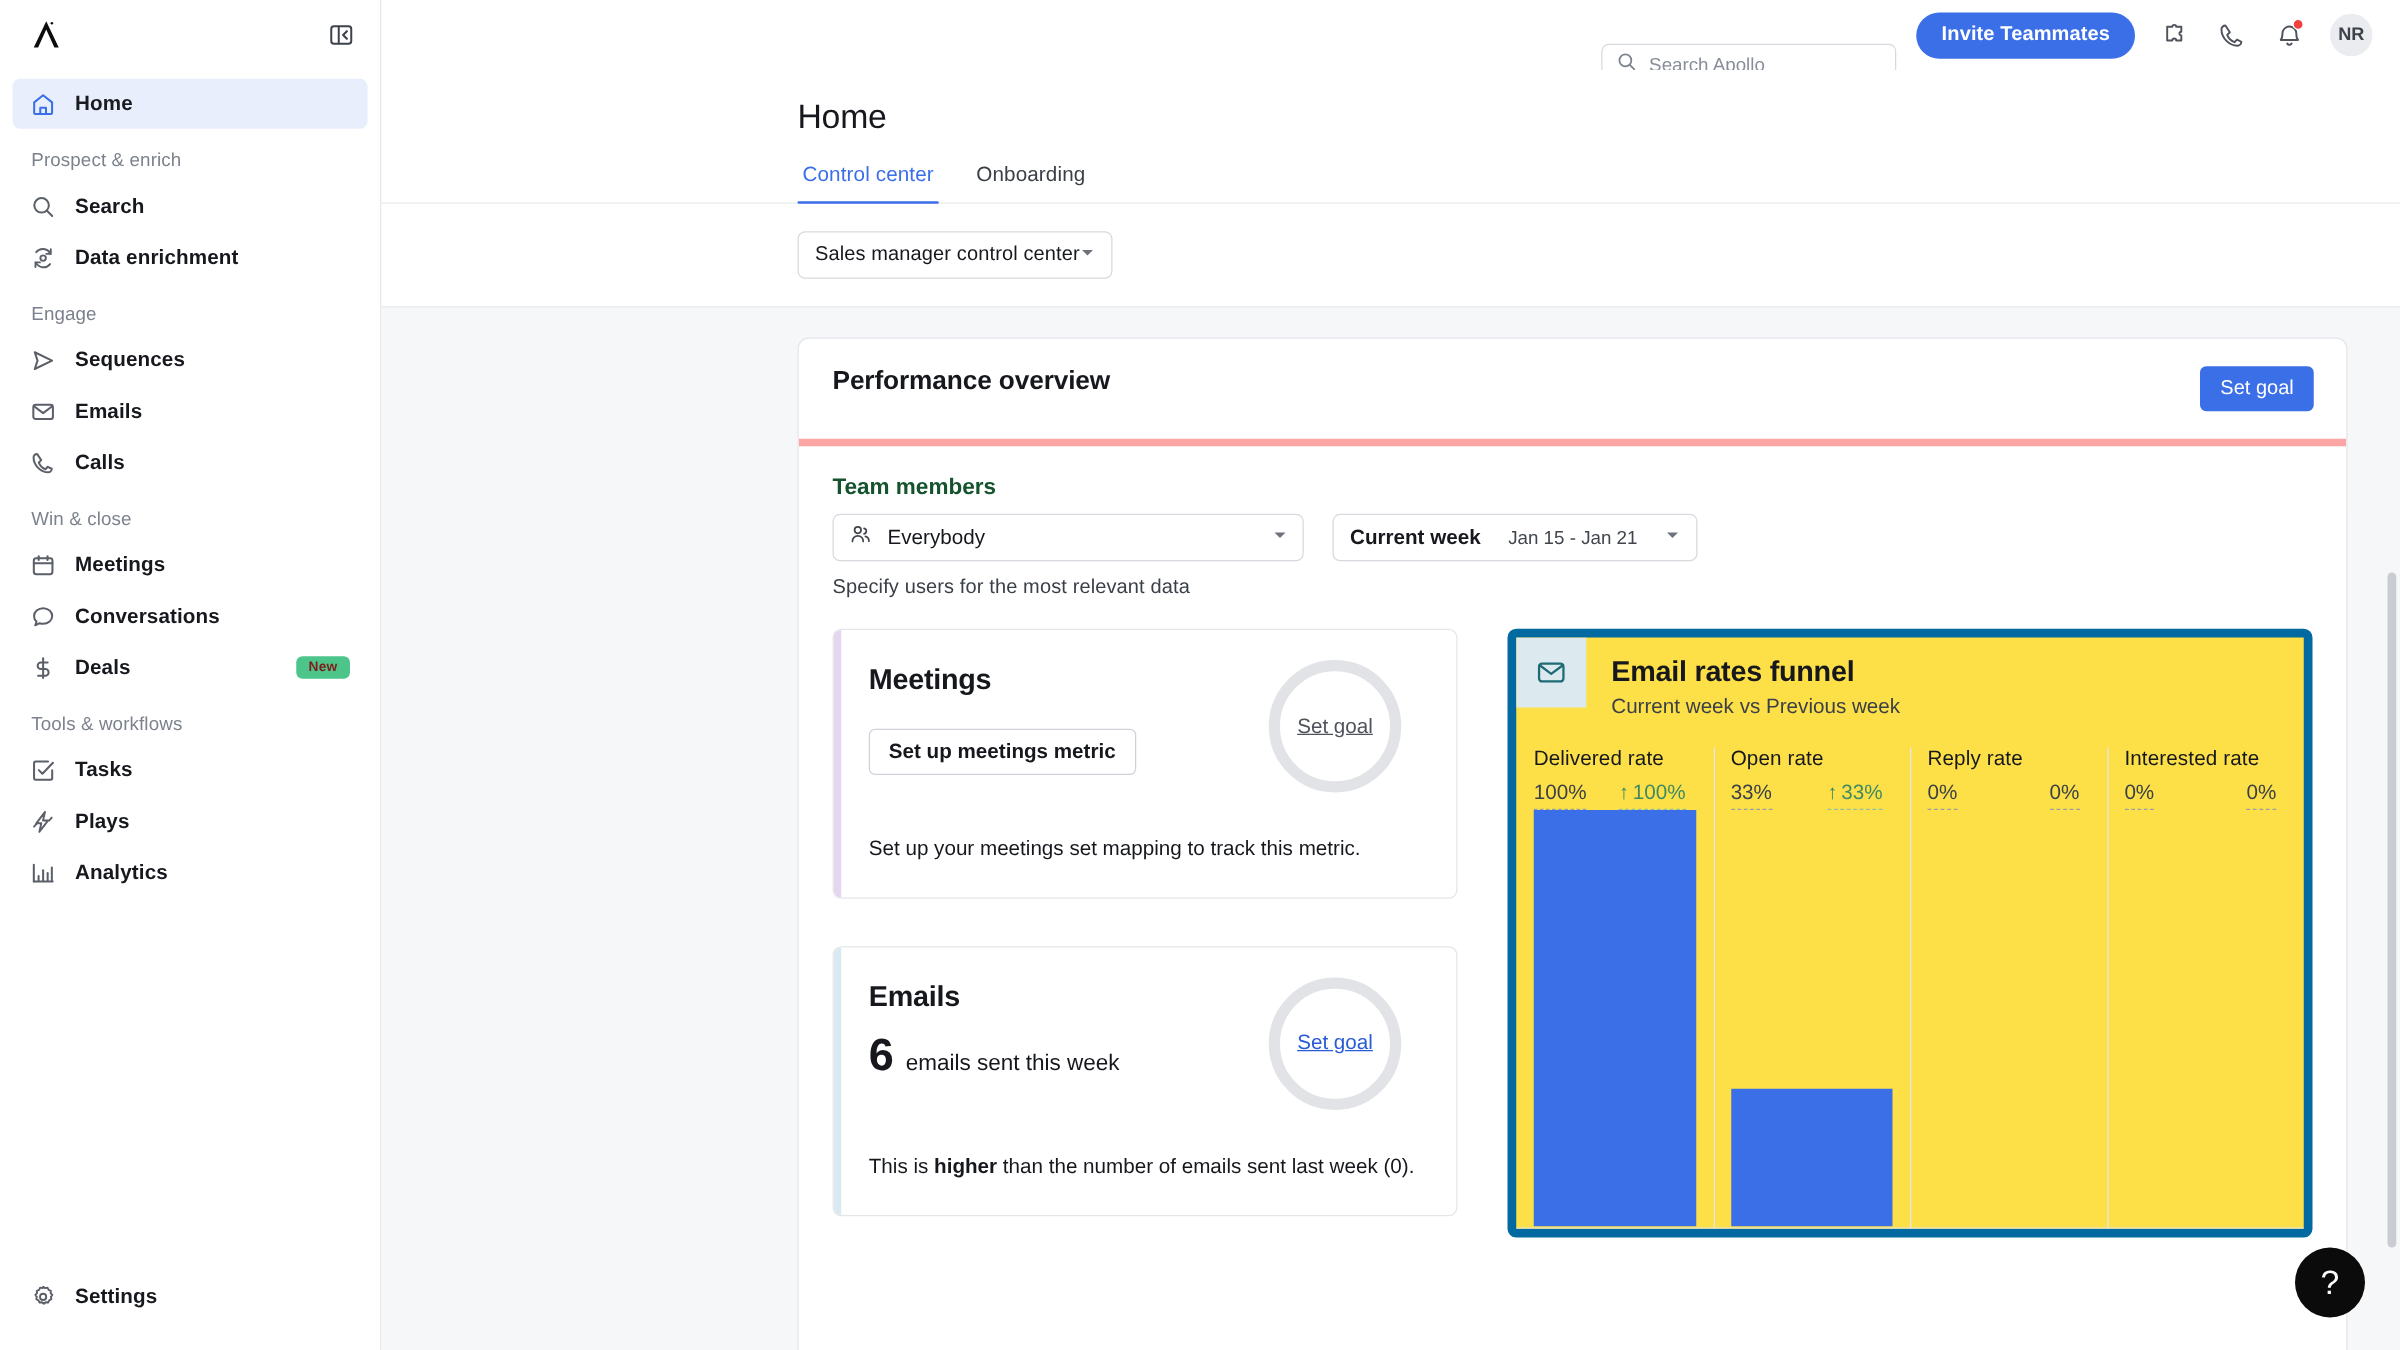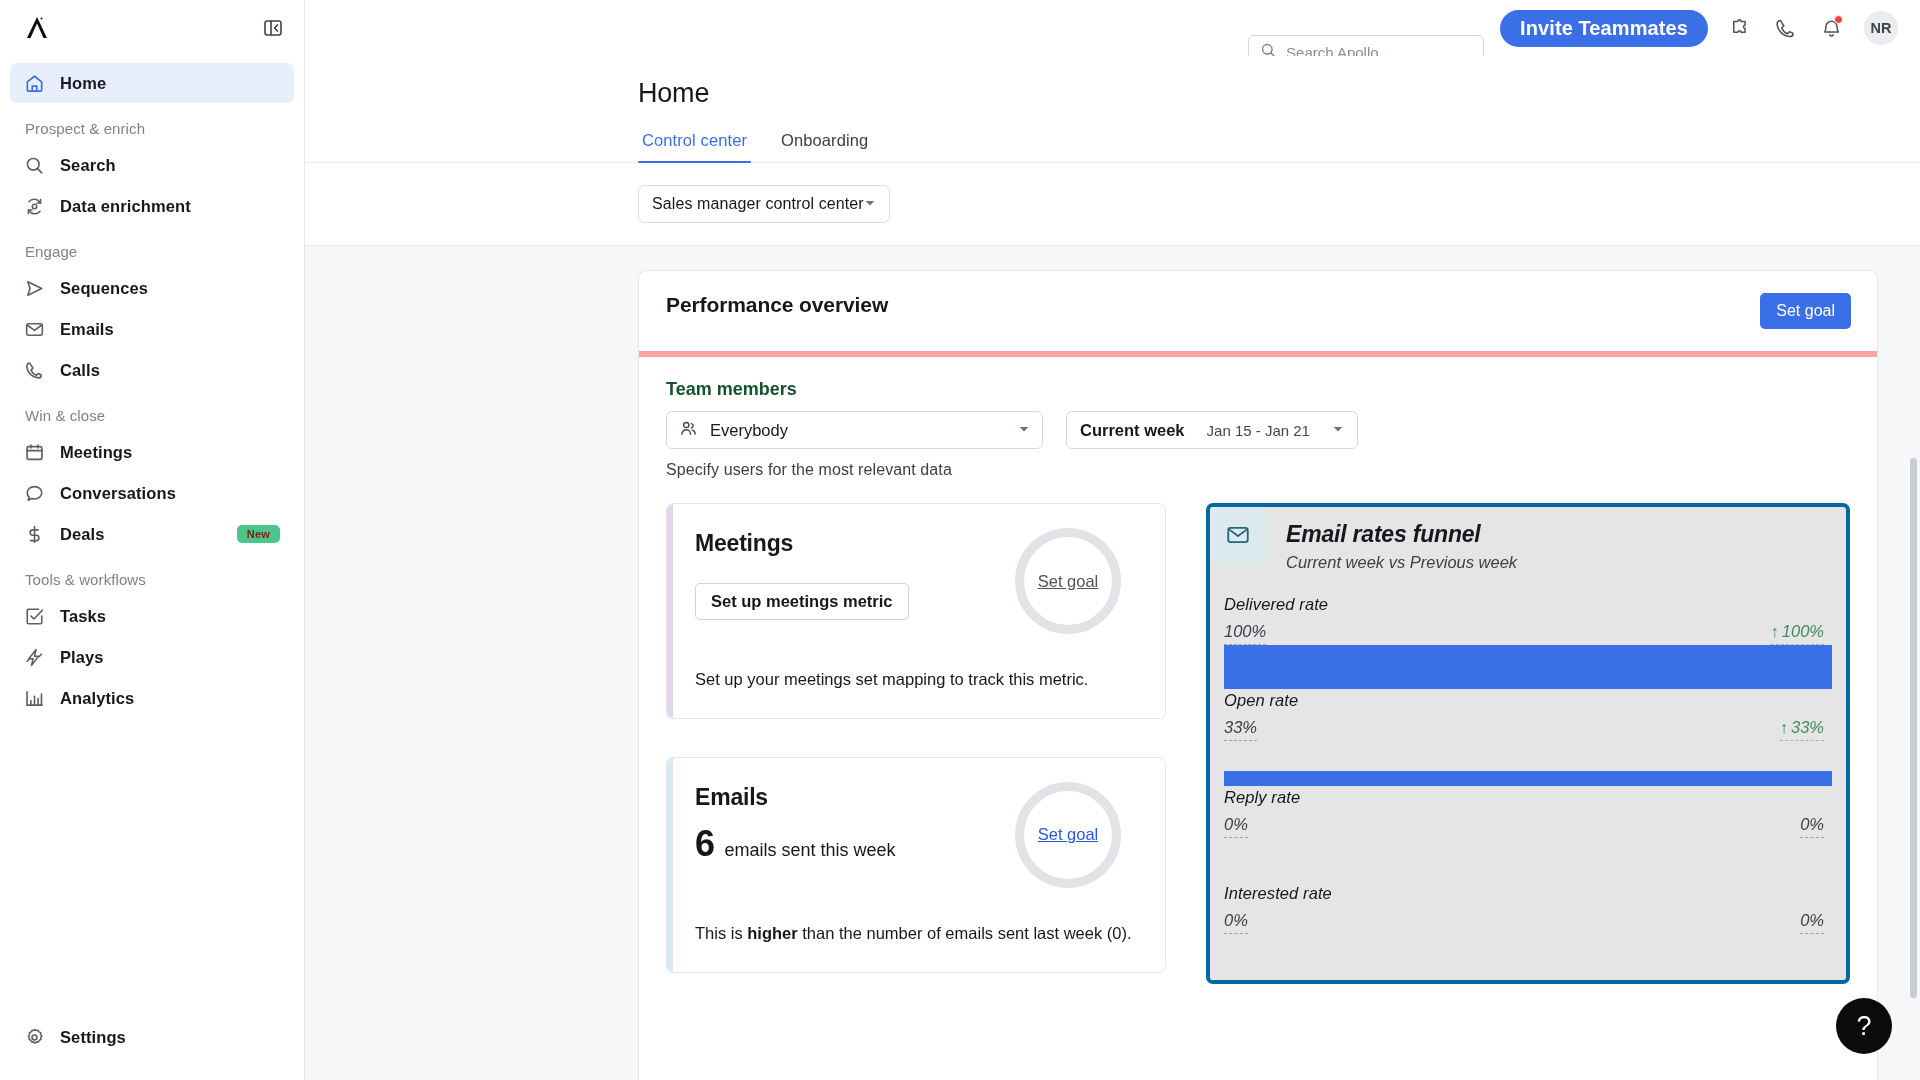--- a/index.html
+++ b/index.html
@@ -59,21 +59,21 @@
   .topbar {
     height: 56px; display: flex; align-items: center; justify-content: flex-end;
     gap: 16px; padding: 0 22px 0 0; background: #ffffff; flex: 0 0 56px;
   }
   .search-box {
     width: 236px; height: 34px; border: 1px solid #d6d9de; border-radius: 6px;
     display: flex; align-items: center; gap: 9px; padding: 0 11px; background:#fff;margin-top:48px;
   }
   .search-box .ph { font-size: 15px; color: #888e99; }
   .invite-btn {
-    background: #3b6fe8; color: #fff; font-size: 20px; font-weight: 700;
+    background: #3b6fe8; color: #fff; font-size: 16px; font-weight: 700;
     border: none; border-radius: 20px; height: 37px; padding: 0 20px;
     cursor: pointer; letter-spacing: .1px; font-family: inherit;
   }
   .ic-btn {
     width: 30px; height: 30px; display: flex; align-items: center;
     justify-content: center; cursor: pointer; color: #4e535c; position: relative;
   }
   .bell-dot {
     position: absolute; width: 9px; height: 9px; background: #f0413f;
     border-radius: 50%; top: 2px; right: 3px; border: 1.5px solid #fff;
@@ -174,32 +174,32 @@
     font-weight: 700; color: #16181d; cursor: pointer; font-family: inherit;
   }
   .mc-note { font-size: 16.5px; color: #16181d; margin-top: 34px; line-height: 1.45; }
   .mc-stat { display: flex; align-items: baseline; gap: 10px; margin-top: 12px; }
   .mc-stat .big { font-size: 36px; font-weight: 700; color: #16181d; letter-spacing: -.5px;}
   .mc-stat .lbl { font-size: 18px; color: #16181d; }
   .mc-note b { font-weight: 700; }
 
   
   .funnel {
-    flex: 1; border: 4px solid #0369a1; border-radius: 7px; background: #e5e5e5;
-    position: relative; overflow: hidden; min-width: 0; font-style: italic;
+    flex: 1; border: 7px solid #0369a1; border-radius: 7px; background: #fde047;
+    position: relative; overflow: hidden; min-width: 0;
   }
   .fn-head { display: flex; gap: 0; }
   .fn-iconbox {
     width: 56px; height: 56px; background: #dceaf0; display: flex;
     align-items: center; justify-content: center; flex: 0 0 56px; color: #1f6b75;
   }
   .fn-titles { padding: 14px 0 0 20px; }
   .fn-title { font-size: 23px; font-weight: 700; color: #16181d; letter-spacing: -.2px; }
   .fn-sub { font-size: 16.5px; color: #3b4048; margin-top: 5px; }
-  .fn-cols { display: flex; margin-top: 23px; height: 385px; padding: 0 0 0 0; flex-direction: column; }
+  .fn-cols { display: flex; margin-top: 23px; height: 385px; padding: 0 0 0 0; }
   .fn-col { flex: 1; position: relative; display: flex; flex-direction: column; padding-left: 14px;}
   .fn-col + .fn-col:before {
     content:""; position:absolute; left:0; top:0; bottom:0; width:1px; background:#e4e6e9;
   }
   .fn-col-name { font-size: 16.5px; color: #16181d; letter-spacing:.1px; }
   .fn-vals { display: flex; justify-content: space-between; padding-right: 22px; margin-top: 8px; }
   .fn-v {
     font-size: 16.5px; border-bottom: 1.5px dashed #9aa0a8; padding-bottom: 3px;
     color: #3b4048; cursor: pointer;
   }

